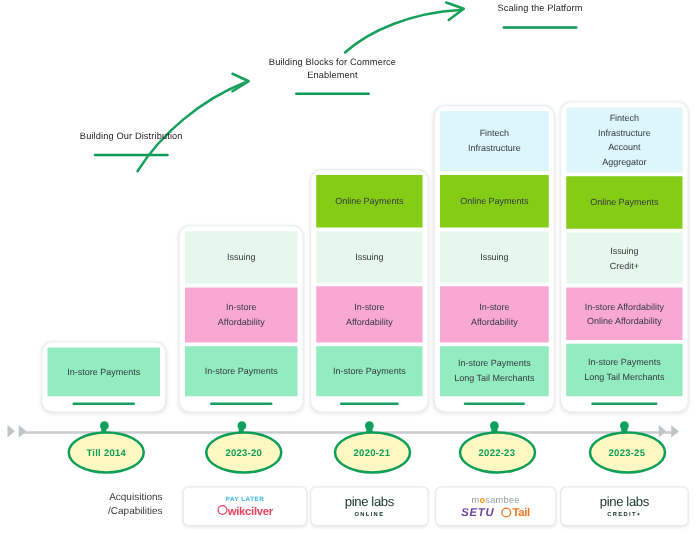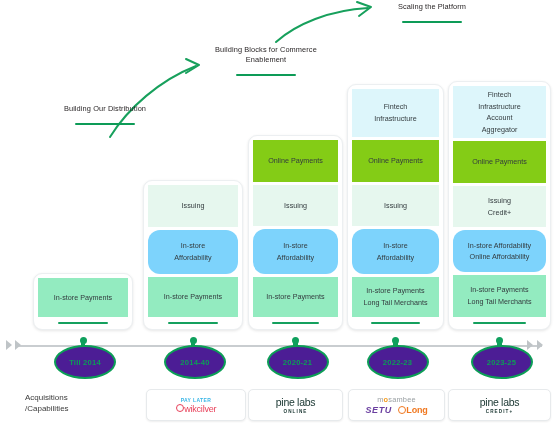--- a/index.html
+++ b/index.html
@@ -49,60 +49,60 @@
   .tier span{display:block;white-space:nowrap;}
   .colbar{
     width:56%;height:2.2px;background:#14a05e;border-radius:1px;
     margin:2px auto 1px;
   }
 
   
   .t-fintech{background:#ddf6fb;}
   .t-online {background:#84cc16;}
   .t-issuing{background:#e6f7ee;}
-  .t-afford {background:#7dd3fc;border-radius:12px;}
+  .t-afford {background:#f9a8d4;}
   .t-instore{background:#93ebc0;}
 
   
   #axis{position:absolute;left:18px;top:345px;width:524px;height:2px;background:#c9cdd0;}
   .chev{position:absolute;top:340px;width:0;height:0;
         border-top:5px solid transparent;border-bottom:5px solid transparent;
         border-left:6px solid #bfc4c7;}
 
   .node{position:absolute;width:0;height:0;}
   .pin{
     position:absolute;left:-3.5px;top:-9px;width:7px;height:7px;border-radius:50%;
     background:#0fa05d;
   }
   .pin::after{
     content:"";position:absolute;left:1.2px;top:5px;width:4.6px;height:5px;
     background:#0fa05d;border-radius:1px;
   }
   .ellipse{
     position:absolute;left:-29px;top:-1px;width:58px;height:30px;
     border:2.2px solid #0c9e56;border-radius:50%;
-    background:#4c1d95;
+    background:#fef9c3;
     display:flex;align-items:center;justify-content:center;
   }
   .ellipse .yr{font-size:7.6px;font-weight:bold;color:#0c9e56;letter-spacing:.2px;}
 
   
   .cap{
-    position:absolute;text-align:left;font-size:8px;line-height:11px;color:#3a3a3a;
+    position:absolute;text-align:right;font-size:8px;line-height:11px;color:#3a3a3a;
     white-space:pre-line;
   }
   .logobox{
     position:absolute;box-sizing:border-box;
     background:#fff;border:1px solid #e7eaec;border-radius:5px;
     box-shadow:0 1px 2px rgba(0,0,0,.07);
     display:flex;flex-direction:column;align-items:center;justify-content:center;
     gap:1px;
   }
   .l1{font-size:5px;font-weight:bold;letter-spacing:.4px;color:#38b6e6;}
-  .l2{font-size:9px;font-weight:normal;color:#e8415a;letter-spacing:-.2px;}
+  .l2{font-size:9px;font-weight:bold;color:#e8415a;letter-spacing:-.2px;}
   .l2 .ring{
     display:inline-block;width:6px;height:6px;border:1.4px solid #e8415a;
     border-radius:50%;margin-right:.5px;vertical-align:-.5px;
   }
   .pl{font-size:10.5px;font-weight:normal;color:#16332e;letter-spacing:-.3px;}
   .plsub{font-size:4.6px;font-weight:bold;letter-spacing:1.1px;color:#16332e;}
   .mos{font-size:7.4px;color:#9aa0a3;letter-spacing:.2px;}
   .mos .dot{color:#f59b1c;font-weight:bold;}
   .setu{font-size:9px;font-weight:bold;color:#6a3fa0;letter-spacing:.6px;font-style:italic;}
   .qfix{font-size:9px;font-weight:bold;color:#f07820;letter-spacing:-.2px;}
@@ -235,21 +235,21 @@
   <div id="nodes">
       <div class="node" style="left: 83px; top: 346px;">
         <div class="pin"></div>
         <div class="ellipse">
           <div class="yr">Till 2014</div>
         </div>
       </div>
       <div class="node" style="left: 193px; top: 346px;">
         <div class="pin"></div>
         <div class="ellipse">
-          <div class="yr">2014-40</div>
+          <div class="yr">2023-20</div>
         </div>
       </div>
       <div class="node" style="left: 295.5px; top: 346px;">
         <div class="pin"></div>
         <div class="ellipse">
           <div class="yr">2020-21</div>
         </div>
       </div>
       <div class="node" style="left: 395.5px; top: 346px;">
         <div class="pin"></div>
@@ -274,21 +274,21 @@
         <div class="l2"><span class="ring"></span><span>wikcilver</span></div>
       </div>
       <div class="logobox" style="left: 248px; top: 389px; width: 95px; height: 32px;">
         <div class="pl">pine labs</div>
         <div class="plsub">ONLINE</div>
       </div>
       <div class="logobox" style="left: 348px; top: 389px; width: 97px; height: 32px; text-align: center;">
         <div class="mos">m<span class="dot">o</span>sambee</div>
         <div class="logorow">
           <div class="setu">SETU</div>
-          <div class="qfix"><span class="qr"></span><span>Long</span></div>
+          <div class="qfix"><span class="qr"></span><span>Tail</span></div>
         </div>
       </div>
       <div class="logobox" style="left: 448px; top: 389px; width: 103px; height: 32px;">
         <div class="pl">pine labs</div>
         <div class="plsub">CREDIT+</div>
       </div>
     </div>
 </div>
 
 </body></html>

